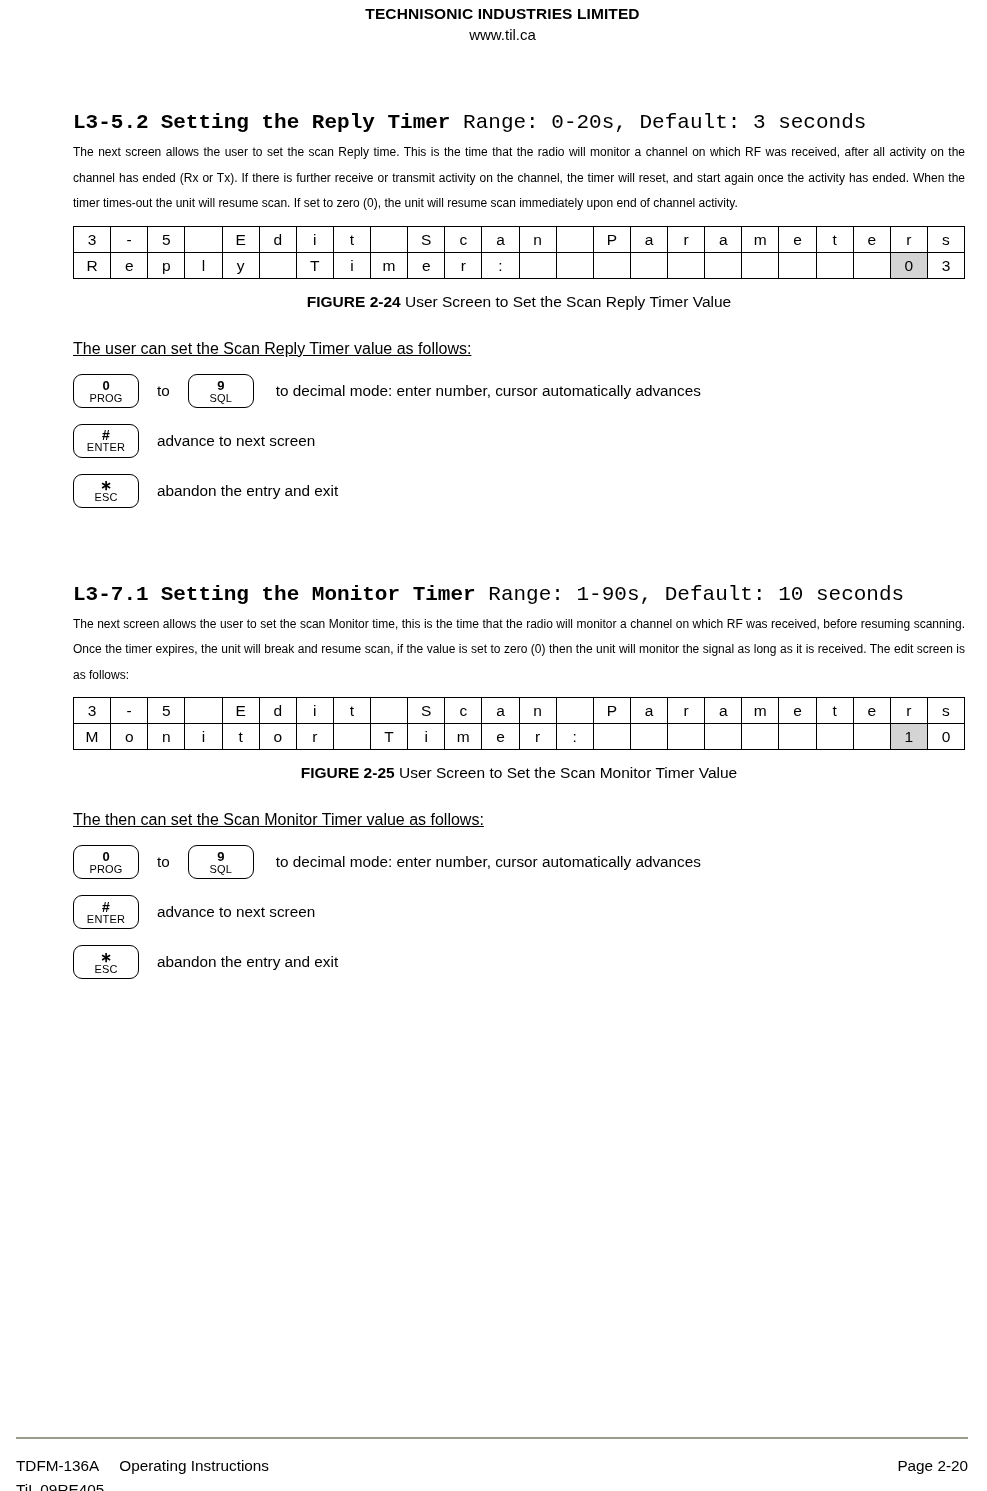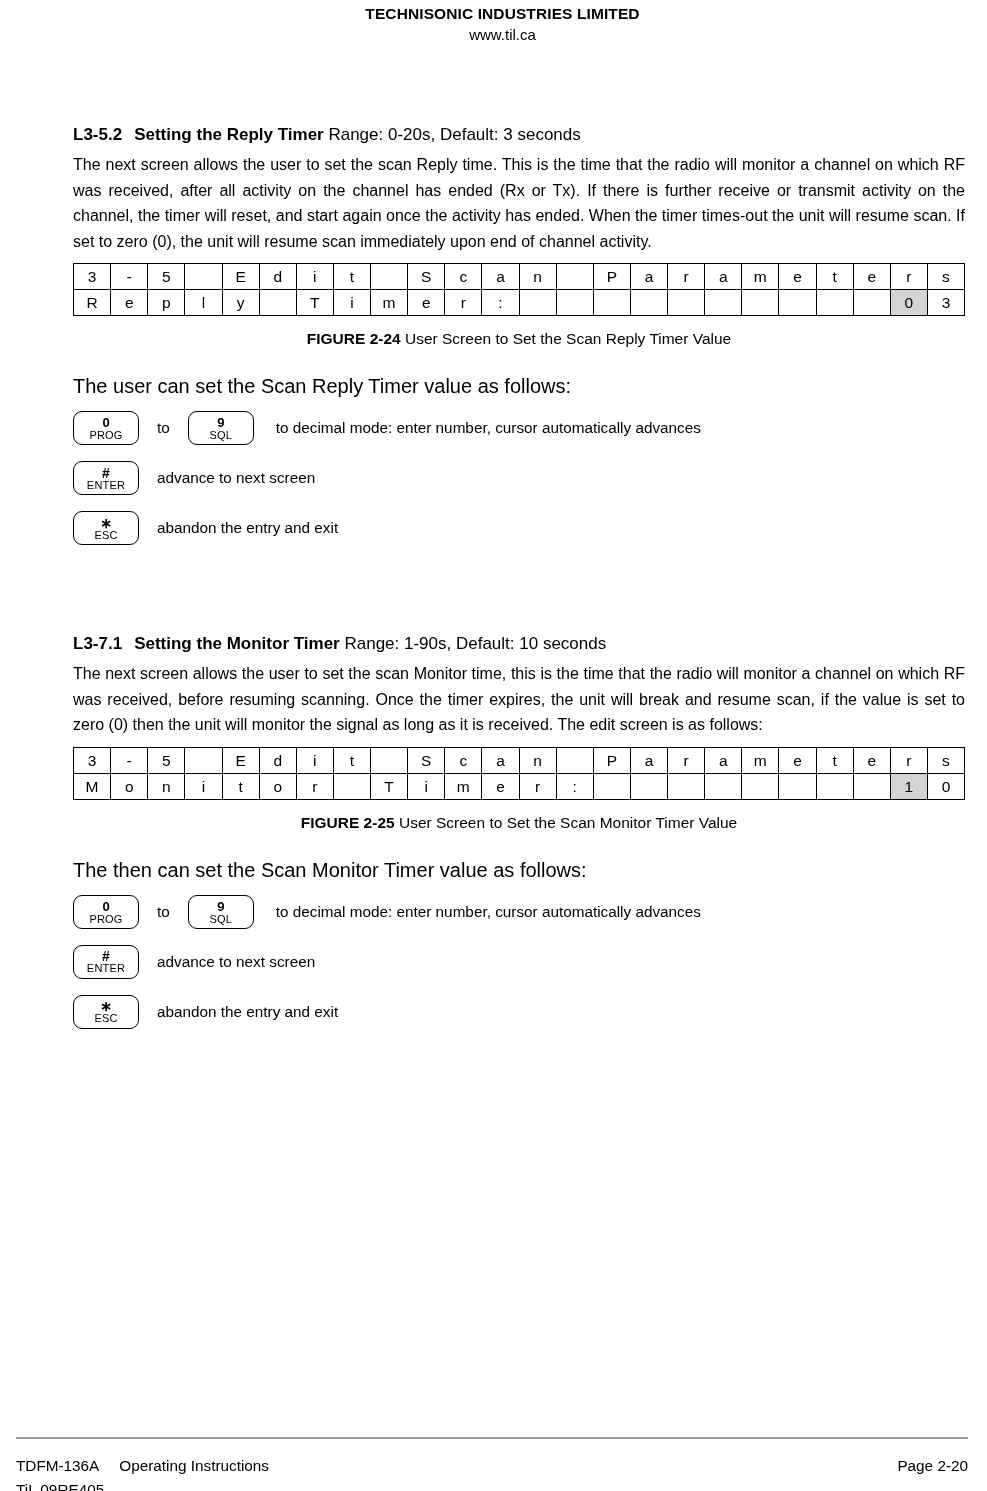--- a/index.html
+++ b/index.html
@@ -43,38 +43,39 @@
 
   
   .content {
     position: absolute;
     left: 73px;
     top: 112px;
     width: 892px;
   }
 
   .sec-head {
-    font-size: 17px;
+    font-size: 21px;
     line-height: 21px;
-    margin: 12px 0 7px 0;
+    margin: 0 0 7px 0;
     white-space: nowrap;
+    font-family: Liberation Mono, monospace;
   }
   .sec-head .num {
     font-weight: bold;
   }
   .sec-head .title {
     font-weight: bold;
     margin-left: 12px;
   }
   .sec-head .rangetxt {
     font-weight: normal;
   }
 
   .body-par {
-    font-size: 16px;
+    font-size: 12px;
     line-height: 25.5px;
     text-align: justify;
     margin: 0;
     hyphens: none;
   }
 
   
   .lcd-table {
     border-collapse: collapse;
     table-layout: fixed;
@@ -97,23 +98,24 @@
 
   .fig-cap {
     text-align: center;
     font-size: 15.5px;
     line-height: 21px;
     margin: 12px 0 0 0;
   }
   .fig-cap .bold { font-weight: bold; }
 
   .lead-in {
-    font-size: 20px;
+    font-size: 16px;
     line-height: 22px;
     margin: 26px 0 0 0;
+    text-decoration: underline;
   }
 
   
   .key-rows { margin-top: 14px; }
   .key-line {
     display: flex;
     align-items: center;
     margin-bottom: 16px;
   }
   .key {

